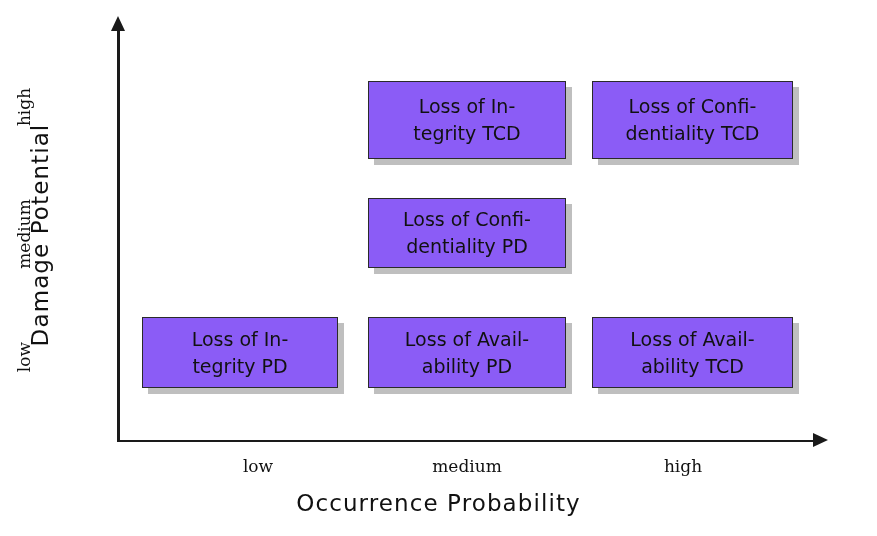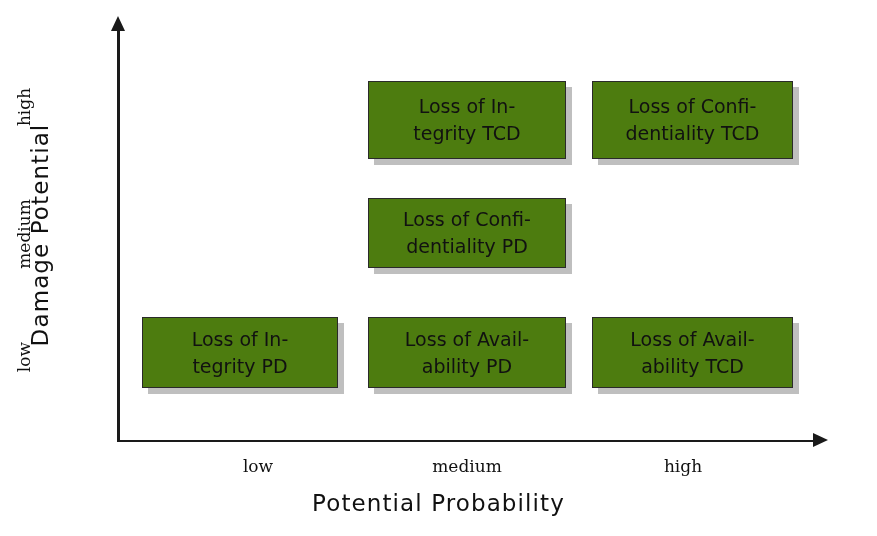--- a/index.html
+++ b/index.html
@@ -102,21 +102,21 @@
     transform-origin: center center;
   }
   #y-tick-high   { top: 97px; }
   #y-tick-medium { top: 224px; }
   #y-tick-low    { top: 347px; }
 
   
   .risk-box {
     position: absolute;
     box-sizing: border-box;
-    background: #4d7c0f;
+    background: #8b5cf6;
     border: 1.6px solid #2a2a2a;
     box-shadow: 6px 6px 0 0 #bfbfbf;
     display: flex;
     align-items: center;
     justify-content: center;
     text-align: center;
   }
   .risk-box-label {
     font-family: "DejaVu Sans", sans-serif;
     font-size: 19px;
@@ -140,21 +140,21 @@
 <body>
 
 <div id="canvas">
 
   <div class="axis-line" id="y-axis-line"></div>
   <div class="arrow-head" id="y-axis-arrow"></div>
   <div class="axis-line" id="x-axis-line"></div>
   <div class="arrow-head" id="x-axis-arrow"></div>
 
   <div class="axis-title" id="y-axis-title">Damage Potential</div>
-  <div class="axis-title" id="x-axis-title">Potential Probability</div>
+  <div class="axis-title" id="x-axis-title">Occurrence Probability</div>
 
   <div class="tick-label y-tick" id="y-tick-high">high</div>
   <div class="tick-label y-tick" id="y-tick-medium">medium</div>
   <div class="tick-label y-tick" id="y-tick-low">low</div>
 
   <div class="tick-label x-tick" id="x-tick-low">low</div>
   <div class="tick-label x-tick" id="x-tick-medium">medium</div>
   <div class="tick-label x-tick" id="x-tick-high">high</div>
 
   <div class="risk-box" id="box-integrity-tcd">

